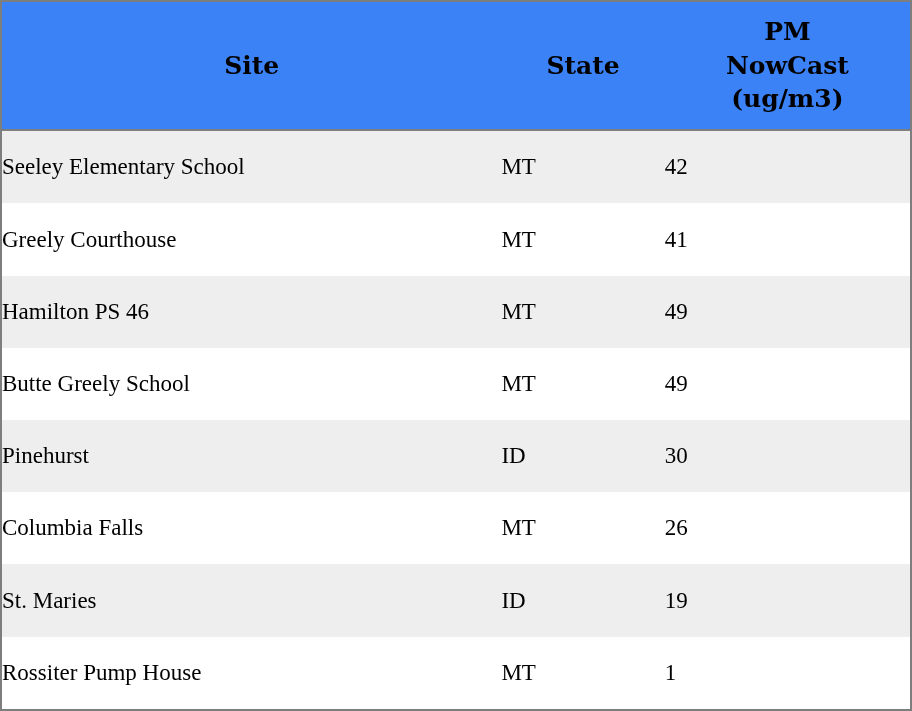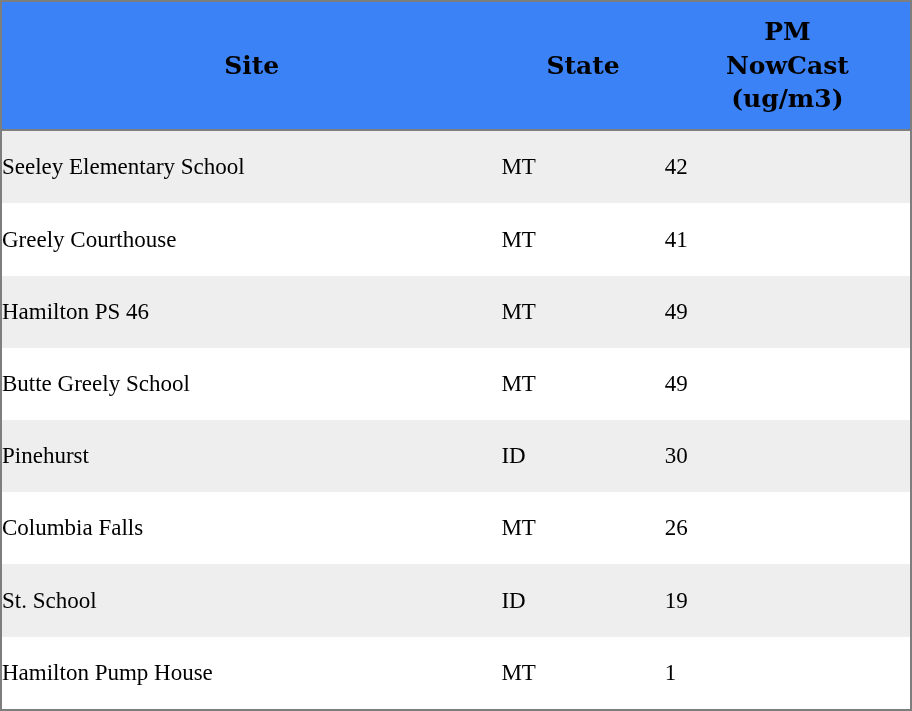--- a/index.html
+++ b/index.html
@@ -101,24 +101,24 @@
         <td>Pinehurst</td>
         <td>ID</td>
         <td>30</td>
       </tr>
       <tr>
         <td>Columbia Falls</td>
         <td>MT</td>
         <td>26</td>
       </tr>
       <tr>
-        <td>St. School</td>
+        <td>St. Maries</td>
         <td>ID</td>
         <td>19</td>
       </tr>
       <tr>
-        <td>Hamilton Pump House</td>
+        <td>Rossiter Pump House</td>
         <td>MT</td>
         <td>1</td>
       </tr>
     </tbody>
   </table>
 </div>
 
 </body></html>

